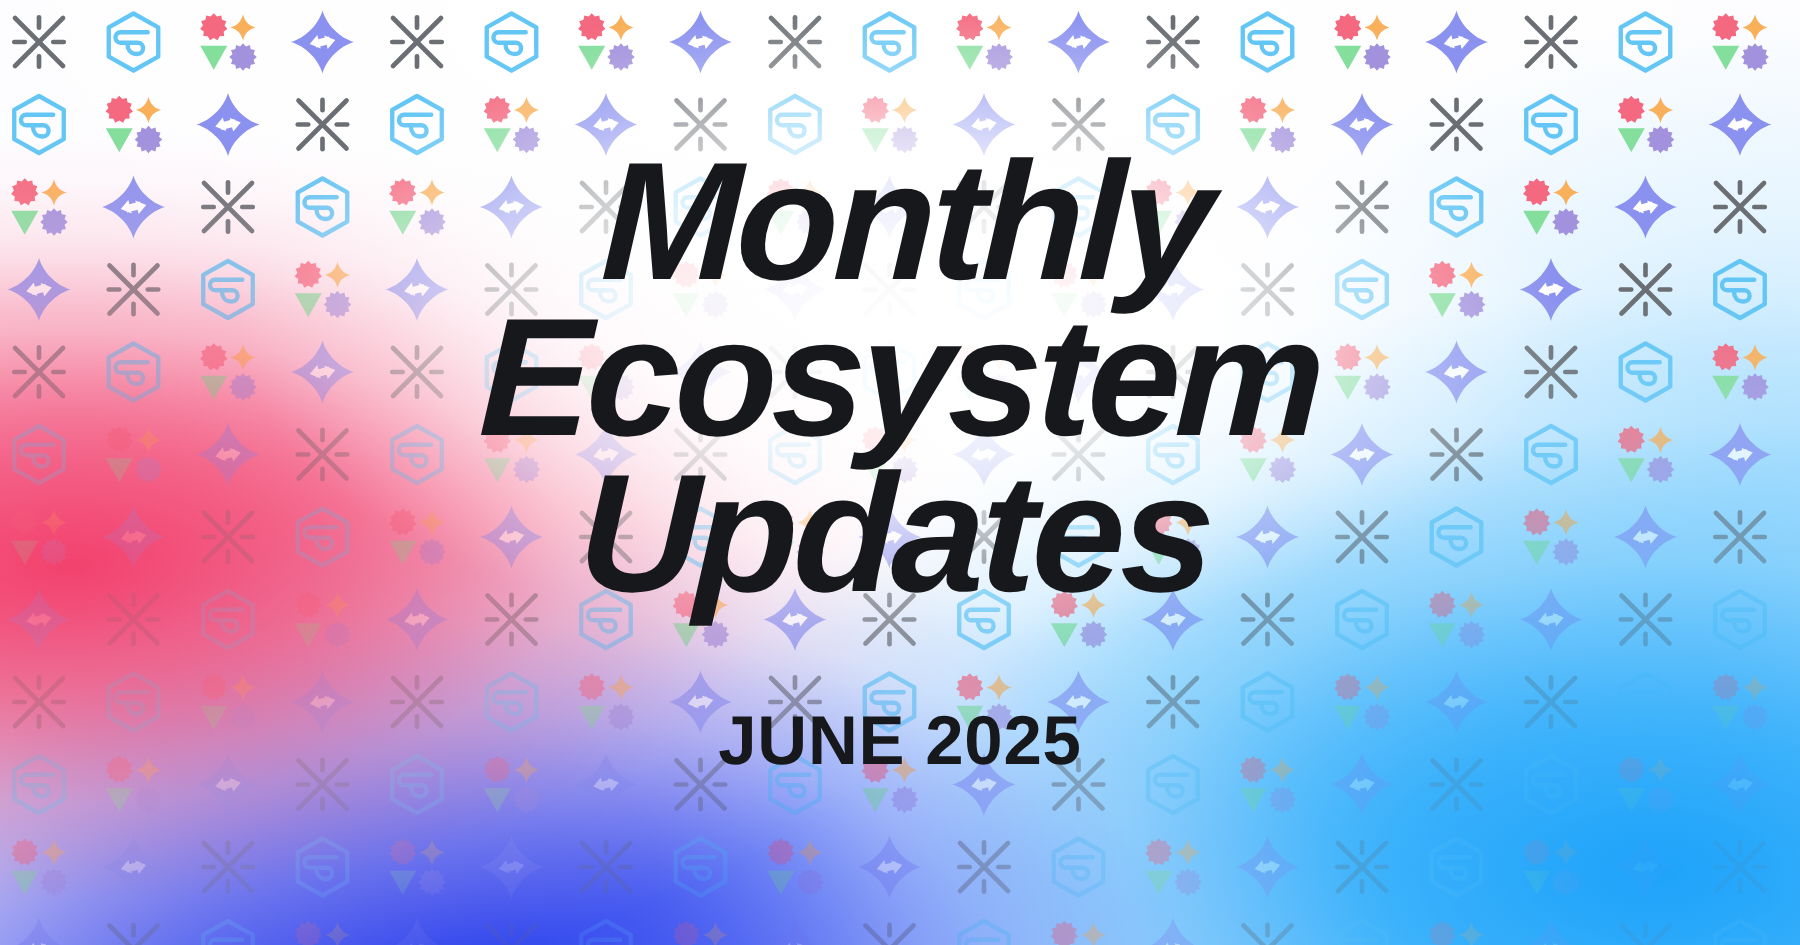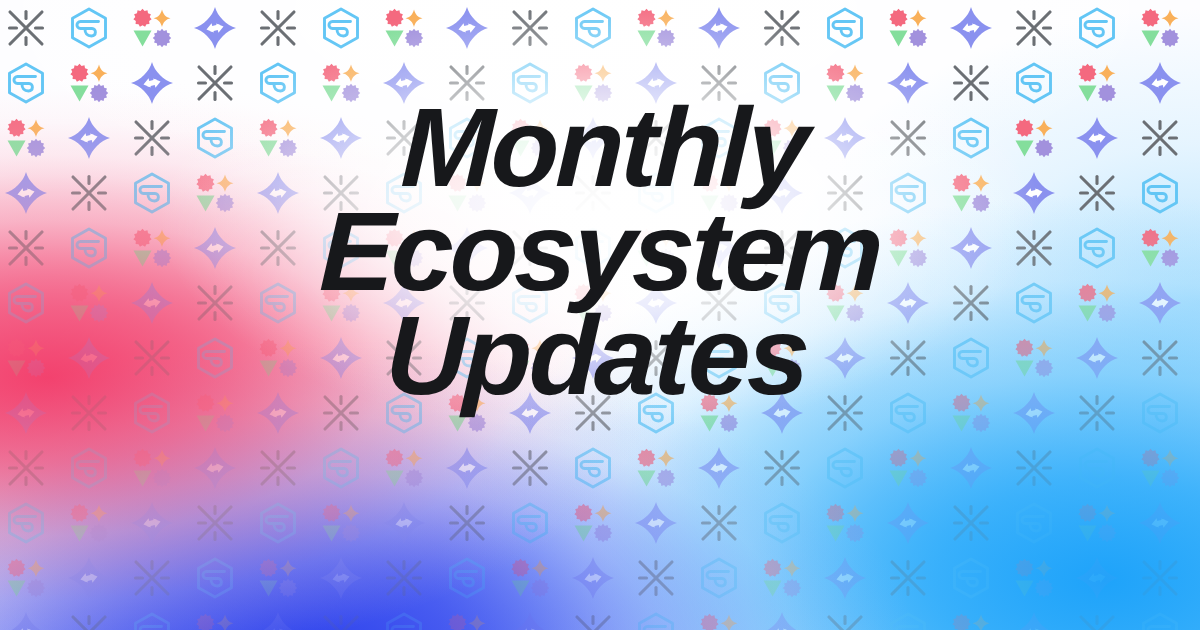--- a/index.html
+++ b/index.html
@@ -2062,14 +2062,15 @@
   <div class="bg-layer" id="bg-centerglow" style="z-index:4"></div>
 
   <div id="title-block">
     <h1 id="headline">
       <span class="hl-line" id="hl-line-1">Monthly</span>
       <span class="hl-line" id="hl-line-2">Ecosystem</span>
       <span class="hl-line" id="hl-line-3">Updates</span>
     </h1>
   </div>
 
+  <p id="subtitle">JUNE 2025</p>
 
 </div>
 
 </body></html>

